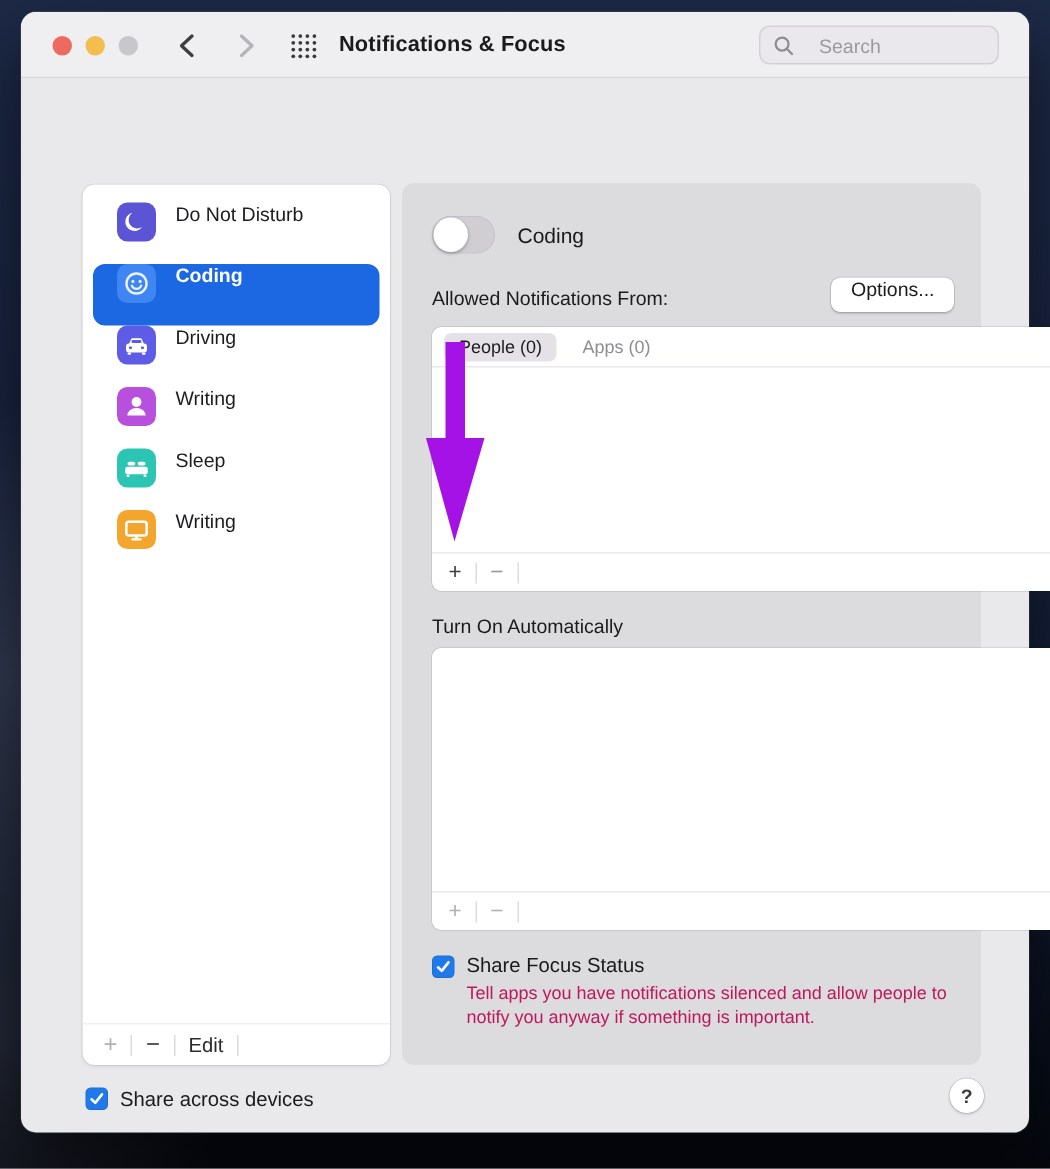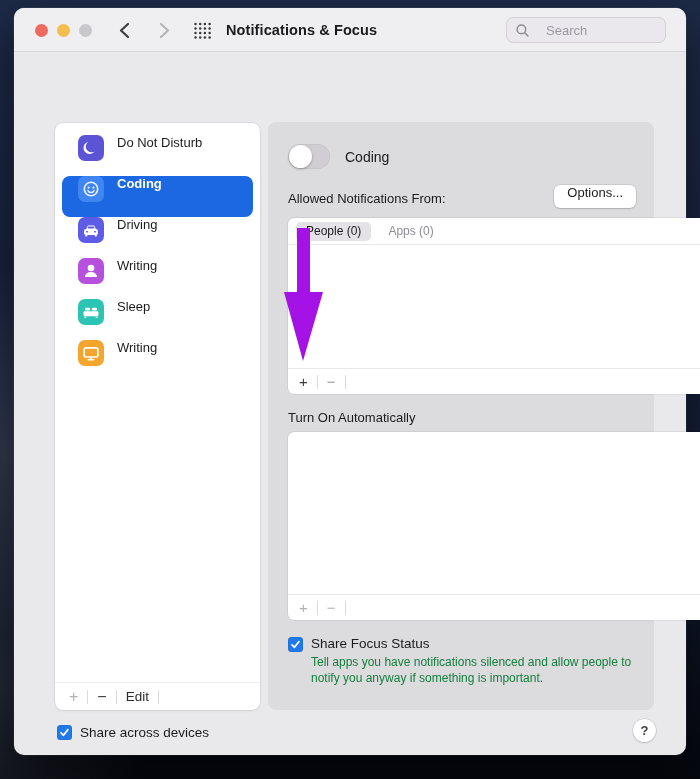--- a/index.html
+++ b/index.html
@@ -78,21 +78,21 @@
   .seg2{ margin-left:17px; font-size:12px; color:#8e8c93; }
   .panel-foot{ position:absolute; left:0; right:0; bottom:0; height:26px;
     border-top:1px solid #e9e7eb; display:flex; align-items:center; padding:0 11px; }
   .pf-glyph{ font-size:15px; line-height:1; }
   .annot-arrow{ position:absolute; left:14px; top:106px; width:44px; height:134px; pointer-events:none; }
   .turnon-label{ position:absolute; left:20px; top:288px; }
   .sharefocus{ position:absolute; left:20px; top:514px; display:flex; gap:8px; align-items:flex-start; }
   .cb{ width:15px; height:15px; border-radius:3.5px; background:#2079e8; flex:none; margin-top:1px;
     display:flex; align-items:center; justify-content:center; box-shadow:inset 0 0 0 .5px rgba(0,0,0,.12); }
   .sf-title{ font-size:13.5px; color:#1a1a1c; }
-  .sf-desc{ font-size:12px; line-height:15.5px; color:#15803d; max-width:324px; margin-top:4px; }
+  .sf-desc{ font-size:12px; line-height:15.5px; color:#be185d; max-width:324px; margin-top:4px; }
 
   .share-across{ position:absolute; left:57px; top:724px; display:flex; align-items:center; gap:8px; }
   .sa-lbl{ font-size:13.5px; color:#1b1b1d; }
   .help-btn{ position:absolute; left:633px; top:719px; width:23px; height:23px; border-radius:50%;
     background:#fff; box-shadow:0 0 0 .5px rgba(0,0,0,.15), 0 1px 2px rgba(0,0,0,.15);
     display:flex; align-items:center; justify-content:center;
     font-size:13px; font-weight:700; color:#3c3c3f; }
 </style>
 </head>
 <body>

